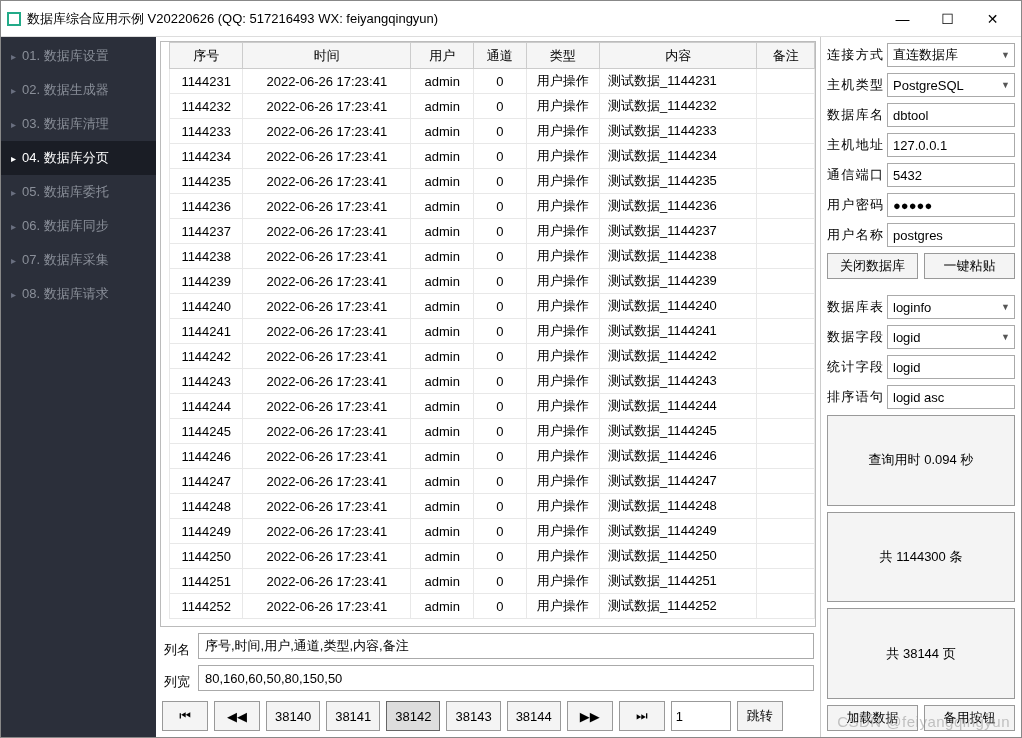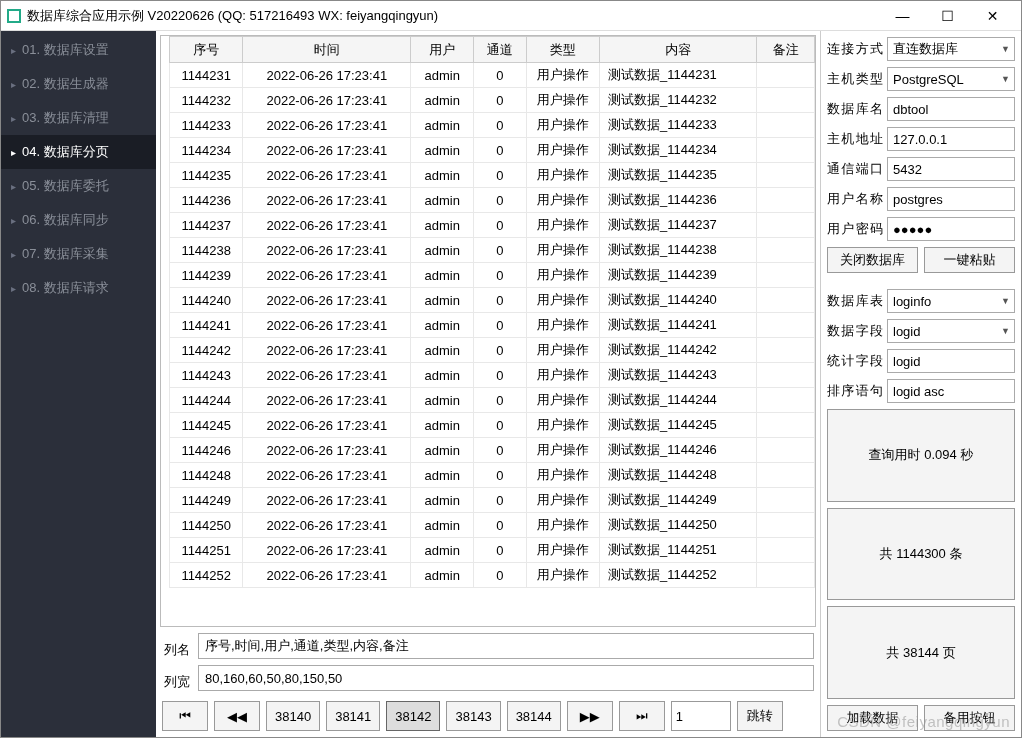--- a/index.html
+++ b/index.html
@@ -1,18 +1,18 @@
 <!DOCTYPE html>
 <html><head>
 <meta charset="utf-8">
 <style>
 * { box-sizing: border-box; margin: 0; padding: 0; font-family: "Microsoft YaHei", Arial, sans-serif; font-size: 13px; }
 body { background: #f0f0f0; width: 1022px; height: 738px; overflow: hidden; position: relative; }
 .window { width: 1022px; height: 738px; background: #fff; border: 1px solid #888; display: flex; flex-direction: column; }
-.titlebar { height: 30px; background: #fff; display: flex; align-items: center; padding: 0 6px; border-bottom: 1px solid #ddd; }
+.titlebar { height: 36px; background: #fff; display: flex; align-items: center; padding: 0 6px; border-bottom: 1px solid #ddd; }
 .titlebar .icon { width: 14px; height: 14px; border: 2px solid #2a8; margin-right: 6px; }
 .titlebar .title { flex: 1; font-size: 13px; }
 .titlebar .btns { display: flex; gap: 0; }
 .titlebar .btns div { width: 45px; height: 28px; display: flex; align-items: center; justify-content: center; font-size: 14px; cursor: pointer; }
 .main { flex: 1; display: flex; min-height: 0; }
 .sidebar { width: 155px; background: #2b2f3a; color: #8a8f99; display: flex; flex-direction: column; padding-top: 2px; }
 .sidebar .item { height: 34px; display: flex; align-items: center; padding-left: 10px; cursor: pointer; gap: 6px; font-size: 13px; }
 .sidebar .item.sel { background: #1a1d25; color: #fff; }
 .sidebar .chev { font-size: 10px; color: #6a7080; }
 .sidebar .item.sel .chev { color: #fff; }
@@ -244,20 +244,29 @@
                 <tr>
                   <td>1144246</td>
                   <td>2022-06-26 17:23:41</td>
                   <td>admin</td>
                   <td>0</td>
                   <td>用户操作</td>
                   <td>测试数据_1144246</td>
                   <td></td>
                 </tr>
                 <tr>
+                  <td>1144247</td>
+                  <td>2022-06-26 17:23:41</td>
+                  <td>admin</td>
+                  <td>0</td>
+                  <td>用户操作</td>
+                  <td>测试数据_1144247</td>
+                  <td></td>
+                </tr>
+                <tr>
                   <td>1144248</td>
                   <td>2022-06-26 17:23:41</td>
                   <td>admin</td>
                   <td>0</td>
                   <td>用户操作</td>
                   <td>测试数据_1144248</td>
                   <td></td>
                 </tr>
                 <tr>
                   <td>1144249</td>
@@ -350,29 +359,29 @@
             <span>127.0.0.1</span>
           </div>
         </div>
       <div class="form-row">
           <label>通信端口</label>
           <div class="field">
             <span>5432</span>
           </div>
         </div>
       <div class="form-row">
+          <label>用户密码</label>
+          <div class="field">
+            <span>●●●●●</span>
+          </div>
+        </div>
+      <div class="form-row">
           <label>用户名称</label>
           <div class="field">
             <span>postgres</span>
-          </div>
-        </div>
-      <div class="form-row">
-          <label>用户密码</label>
-          <div class="field">
-            <span>●●●●●</span>
           </div>
         </div>
       <div class="btn-row">
           <div class="btn">关闭数据库</div>
           <div class="btn">一键粘贴</div>
         </div>
       <div class="sep"></div>
       <div class="form-row">
           <label>数据库表</label>
           <div class="field">

